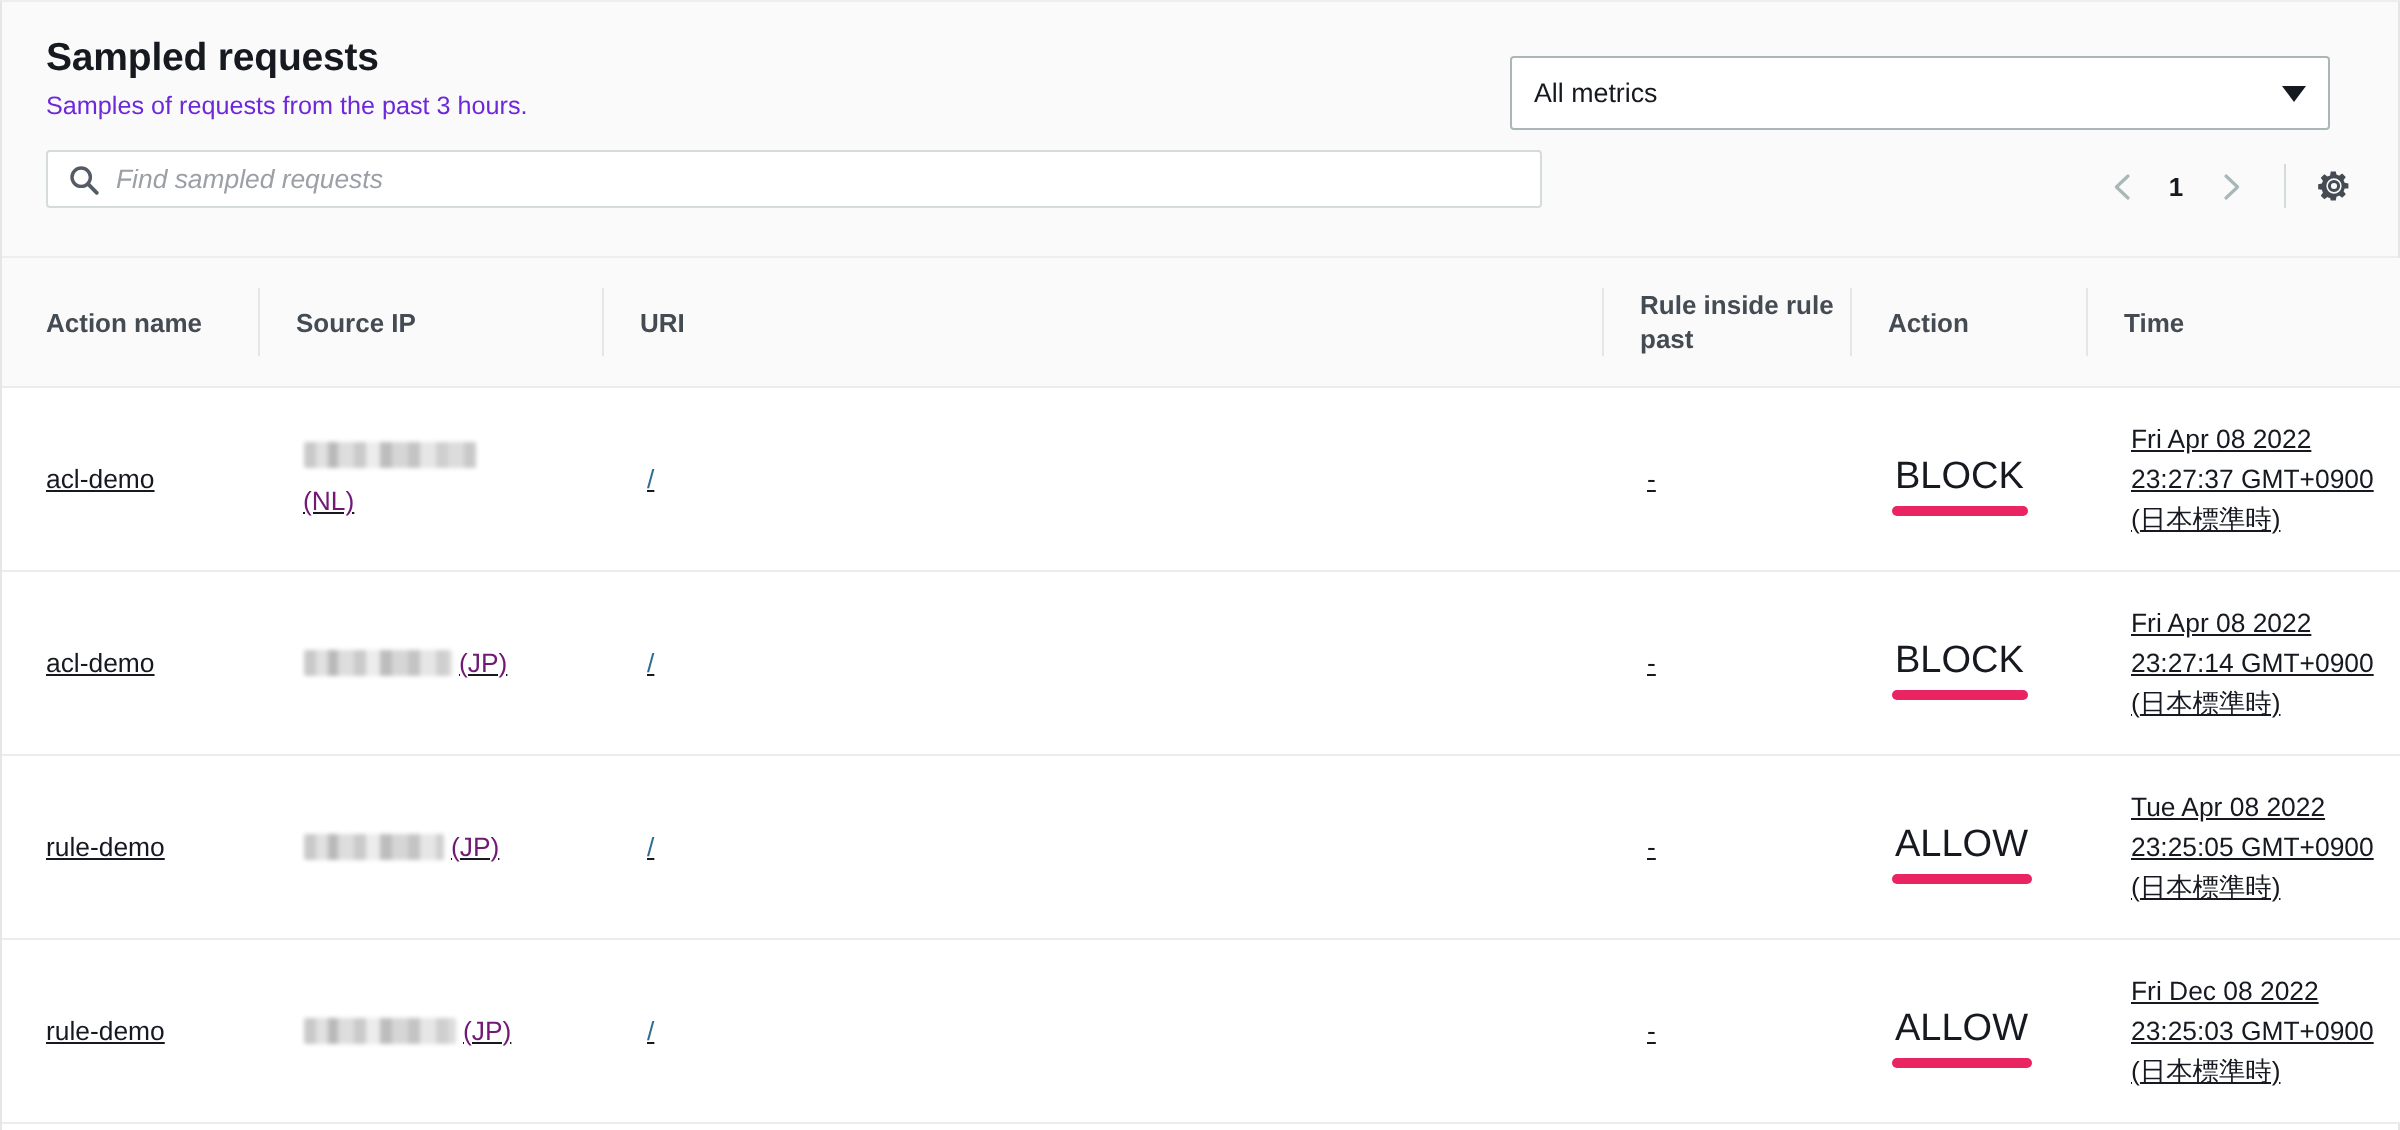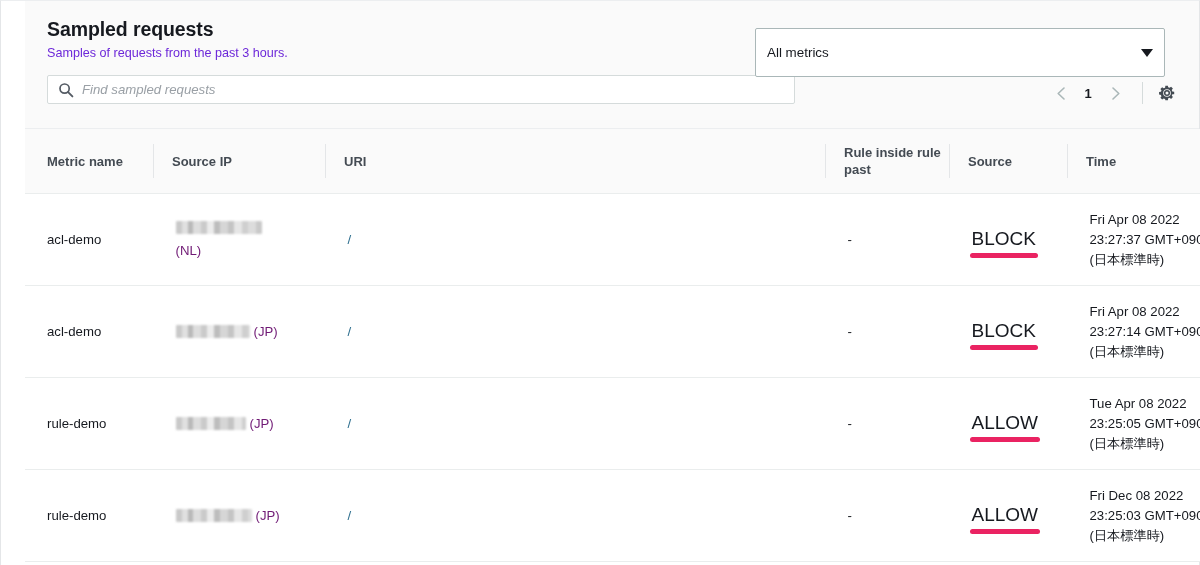--- a/index.html
+++ b/index.html
@@ -18,21 +18,20 @@
     position: relative;
     width: 1200px;
     height: 565px;
     box-sizing: border-box;
     border-left: 1px solid #e4e6e8;
     border-right: 1px solid #e4e6e8;
     border-top: 1px solid #eceef0;
     background: #ffffff;
     display: flex;
     flex-direction: column;
-    padding-left: 24px;
   }
 
   
   .panel-head {
     background: #fafafa;
     padding: 16px 22px 0 22px;
     box-sizing: border-box;
     position: relative;
     height: 128px;
     flex: 0 0 auto;
@@ -95,21 +94,21 @@
     font-style: italic;
     opacity: 1;
   }
 
   
   .metric-select {
     position: absolute;
     right: 34px;
     top: 27px;
     width: 410px;
-    height: 49px;
+    height: 37px;
     box-sizing: border-box;
     background: #ffffff;
     border: 1px solid #aab7b8;
     border-radius: 2px;
     display: flex;
     align-items: center;
     padding: 0 11px;
     cursor: pointer;
   }
   .metric-select .val {
@@ -207,20 +206,21 @@
   .tbl tbody td {
     font-size: 13.2px;
     color: #16191f;
     vertical-align: middle;
     padding: 14px 8px 14px 22px;
     box-sizing: border-box;
     border-bottom: 1px solid #eaeded;
     height: 92px;
     line-height: 20px;
     background: #ffffff;
+    text-decoration: underline;
   }
 
   col.c-metric   { width: 128px; }
   col.c-ip       { width: 172px; }
   col.c-uri      { width: 500px; }
   col.c-rule     { width: 124px; }
   col.c-action   { width: 118px; }
   col.c-time     { width: 158px; }
   .blur-bar {
     display: inline-block;
@@ -328,33 +328,33 @@
       <col class="c-metric">
         <col class="c-ip">
         <col class="c-uri">
       <col class="c-rule">
         <col class="c-action">
         <col class="c-time">
     </colgroup>
     <thead>
       <tr>
         <th>
-          <span class="th-inner">Metric name</span>
+          <span class="th-inner">Action name</span>
         </th>
         <th class="divided">
           <span class="th-inner">Source IP</span>
         </th>
         <th class="divided">
           <span class="th-inner">URI</span>
         </th>
         <th class="divided">
           <span class="th-inner">Rule inside rule past</span>
         </th>
         <th class="divided">
-          <span class="th-inner">Source</span>
+          <span class="th-inner">Action</span>
         </th>
         <th class="divided">
           <span class="th-inner">Time</span>
         </th>
       </tr>
     </thead>
     <tbody id="tbody">
         <tr>
           <td>acl-demo</td>
           <td class="ip-cell divided"><span class="blur-bar" style="width: 86px;"></span><span class="cc below">(NL)</span></td>

